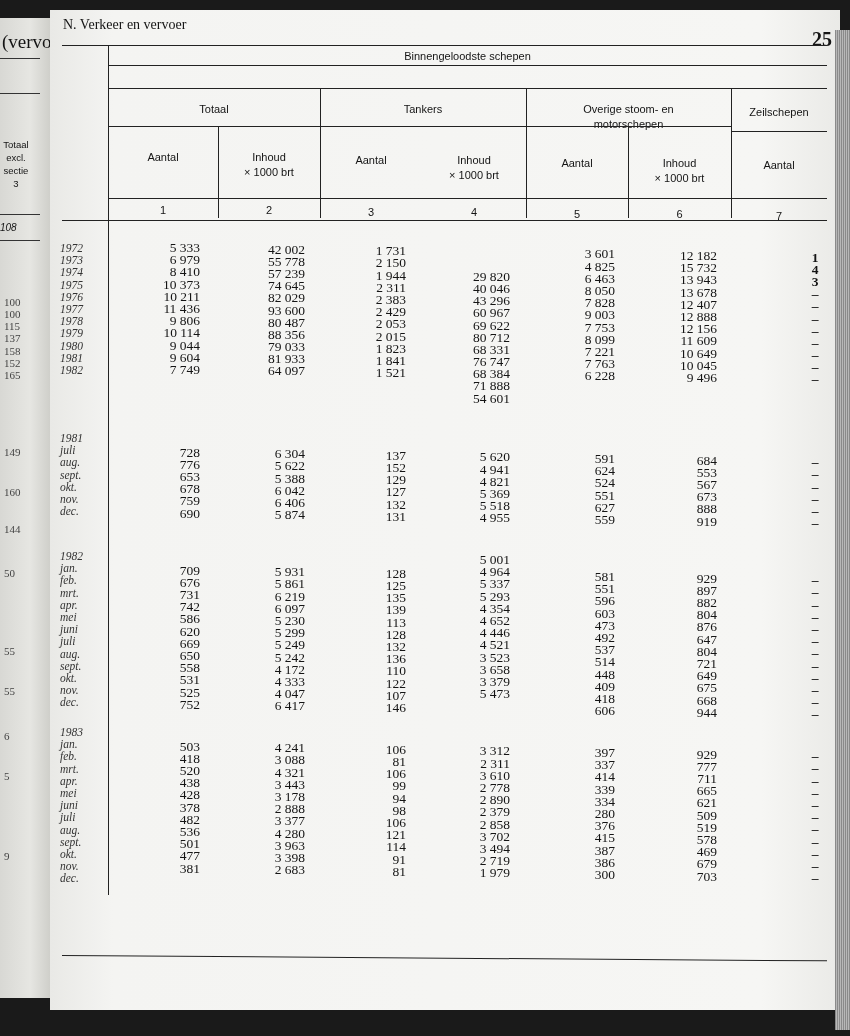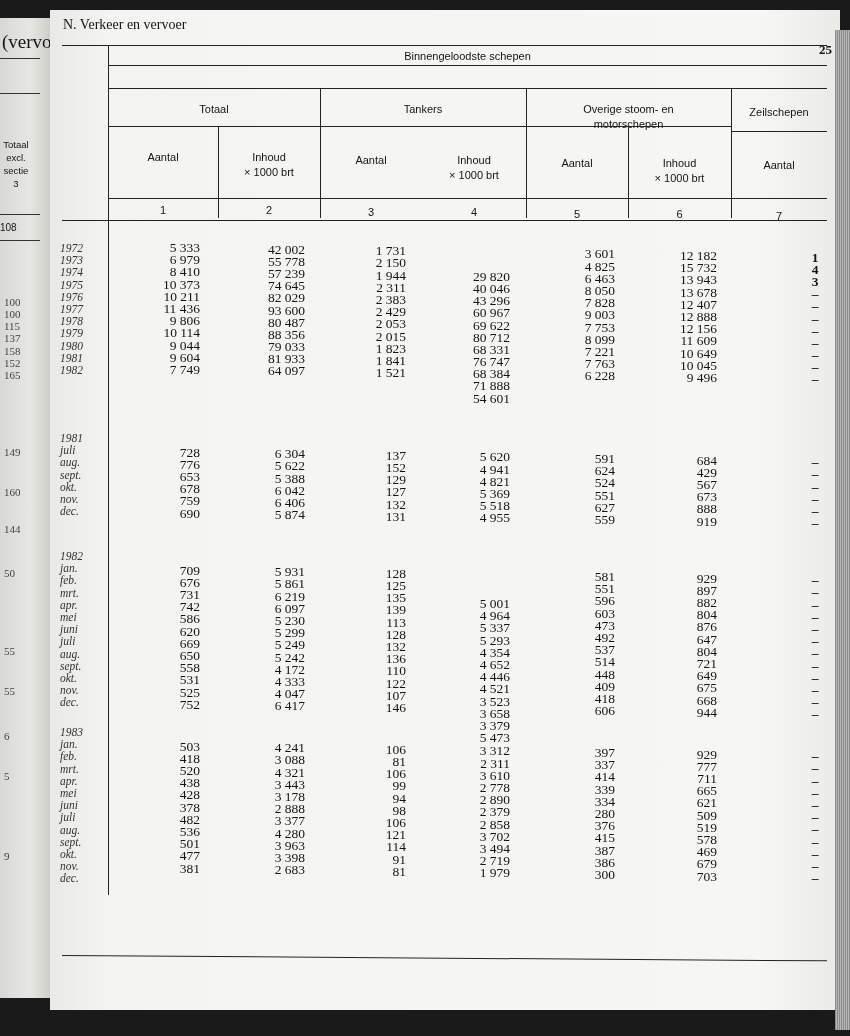--- a/index.html
+++ b/index.html
@@ -1,26 +1,26 @@
 <!DOCTYPE html>
 <html><head>
 <meta charset="utf-8">
 <style>
   html,body{margin:0;padding:0;}
   body{width:850px;height:1036px;background:#1a1a1a;position:relative;overflow:hidden;font-family:"Liberation Serif",serif;color:#141414;}
   .left-page{position:absolute;left:0;top:18px;width:50px;height:980px;background:linear-gradient(90deg,#d8d8d4 0%,#e6e6e2 60%,#cfcfca 100%);overflow:hidden;}
   .left-page .lp-title{position:absolute;left:2px;top:13px;font-size:19px;font-family:Liberation Serif, serif;}
   .left-page .lp-rule{position:absolute;left:0;width:40px;border-top:1.5px solid #333;}
   .left-page .lp-hdr{position:absolute;left:0;top:120px;width:32px;font-family:"Liberation Sans",sans-serif;font-size:9.5px;text-align:center;line-height:13px;}
-  .left-page .lp-108{position:absolute;left:0;top:204px;font-family:"Liberation Sans",sans-serif;font-size:10px;}
+  .left-page .lp-108{position:absolute;left:0;top:204px;font-family:"Liberation Sans",sans-serif;font-size:10px;font-style:italic;}
   .left-page .lp-num{position:absolute;left:4px;font-size:11px;color:#444;}
   .page{position:absolute;left:50px;top:10px;width:790px;height:1000px;background:linear-gradient(90deg,#e9e9e6 0%,#f4f4f2 8%,#f6f6f4 90%,#eaeae7 100%);}
   .page-edge{position:absolute;left:835px;top:30px;width:15px;height:1000px;background:repeating-linear-gradient(90deg,#8a8a8a 0 1px,#b8b8b8 1px 2px);}
   .section-title{position:absolute;left:13px;top:7px;font-size:14px;}
-  .page-number{position:absolute;right:8px;top:32px;font-size:13px;font-weight:bold;}
+  .page-number{position:absolute;right:8px;top:18px;font-size:20px;font-weight:bold;}
   .rule{position:absolute;border-top:1.6px solid #222;}
   .vline{position:absolute;border-left:1.4px solid #222;}
   .hdr{position:absolute;font-family:"Liberation Sans",sans-serif;font-size:11px;text-align:center;line-height:15px;}
   .colnum{position:absolute;font-family:"Liberation Sans",sans-serif;font-size:11px;text-align:center;}
   .stub{position:absolute;left:10px;font-style:italic;font-size:11.5px;color:#333;line-height:12.2px;}
   .col{position:absolute;text-align:right;font-size:13.5px;line-height:12.2px;}
   .col div, .stub div{height:12.2px;white-space:nowrap;}
   .zcol{text-align:center;font-weight:bold;}
 </style>
 </head>
@@ -262,21 +262,21 @@
       <div class="col" style="top: 443.04px; right: 225px;">
         <div>591</div>
         <div>624</div>
         <div>524</div>
         <div>551</div>
         <div>627</div>
         <div>559</div>
       </div>
       <div class="col" style="top: 444.64px; right: 123px;">
         <div>684</div>
-        <div>429</div>
+        <div>553</div>
         <div>567</div>
         <div>673</div>
         <div>888</div>
         <div>919</div>
       </div>
       <div class="col zcol" style="top: 446.24px; left: 758px; width: 14px;">
         <div>–</div>
         <div>–</div>
         <div>–</div>
         <div>–</div>
@@ -333,21 +333,21 @@
         <div>139</div>
         <div>113</div>
         <div>128</div>
         <div>132</div>
         <div>136</div>
         <div>110</div>
         <div>122</div>
         <div>107</div>
         <div>146</div>
       </div>
-      <div class="col" style="top: 588px; right: 330px;">
+      <div class="col" style="top: 544px; right: 330px;">
         <div>5 001</div>
         <div>4 964</div>
         <div>5 337</div>
         <div>5 293</div>
         <div>4 354</div>
         <div>4 652</div>
         <div>4 446</div>
         <div>4 521</div>
         <div>3 523</div>
         <div>3 658</div>

